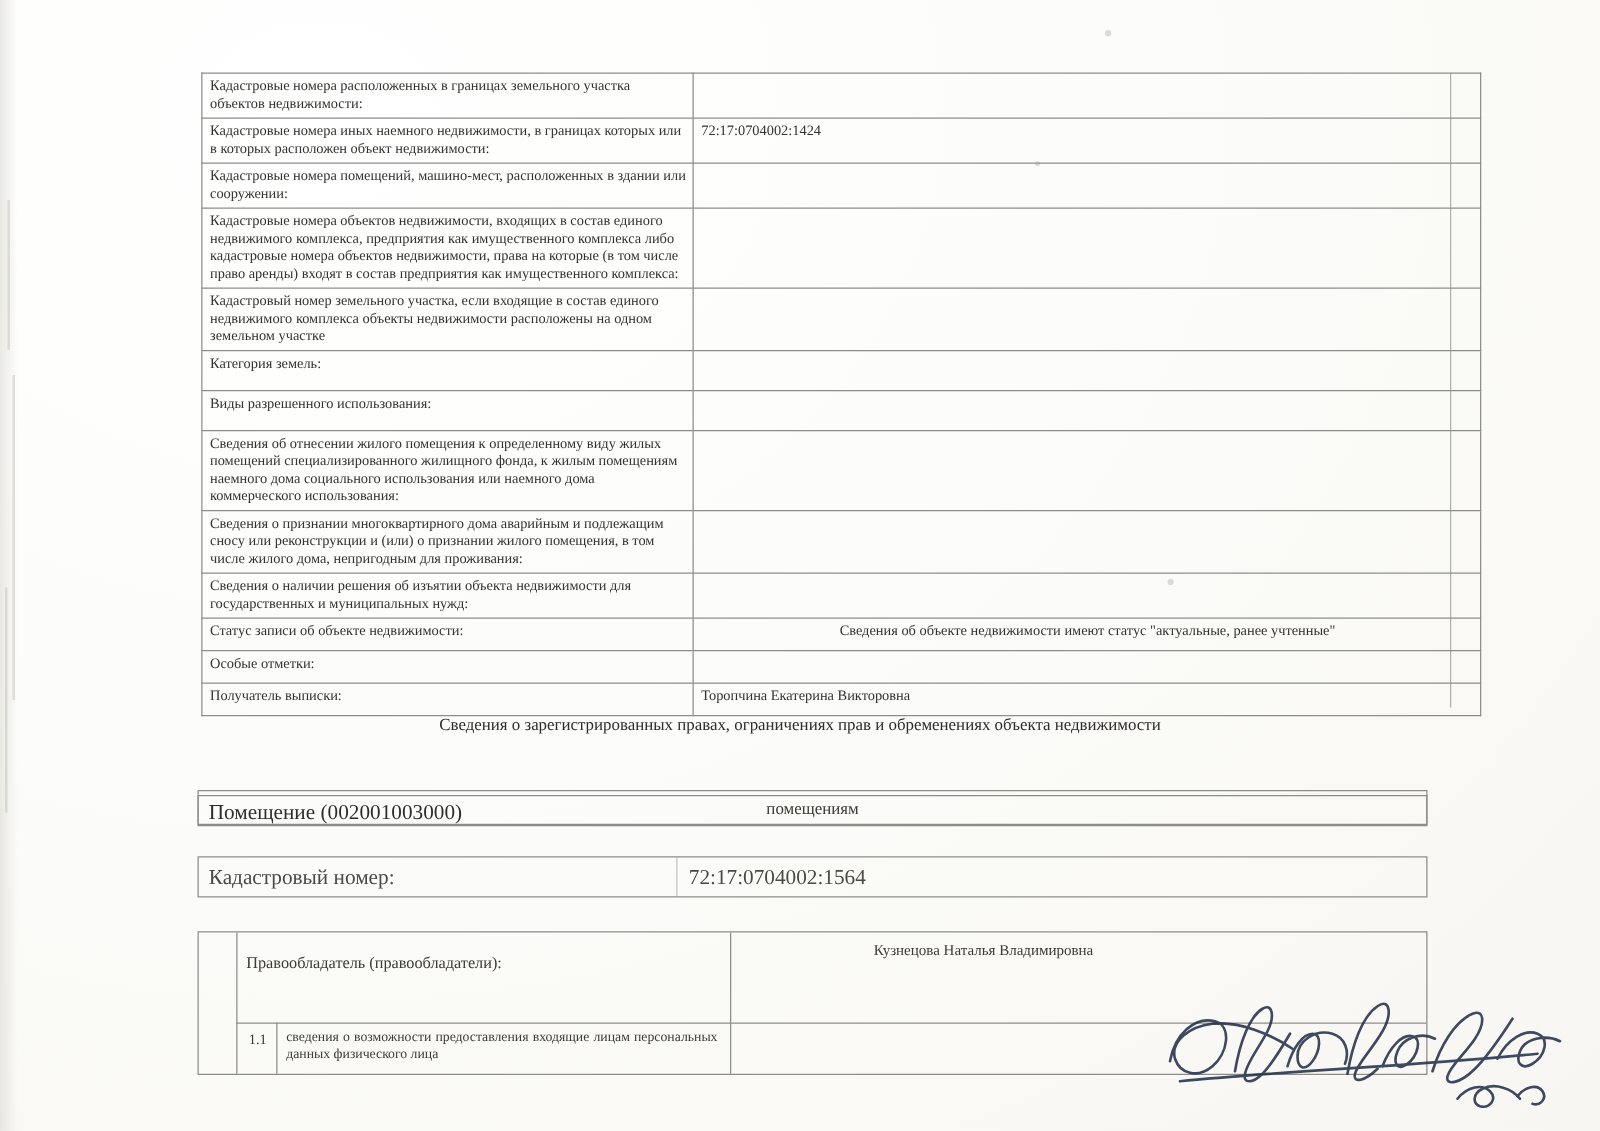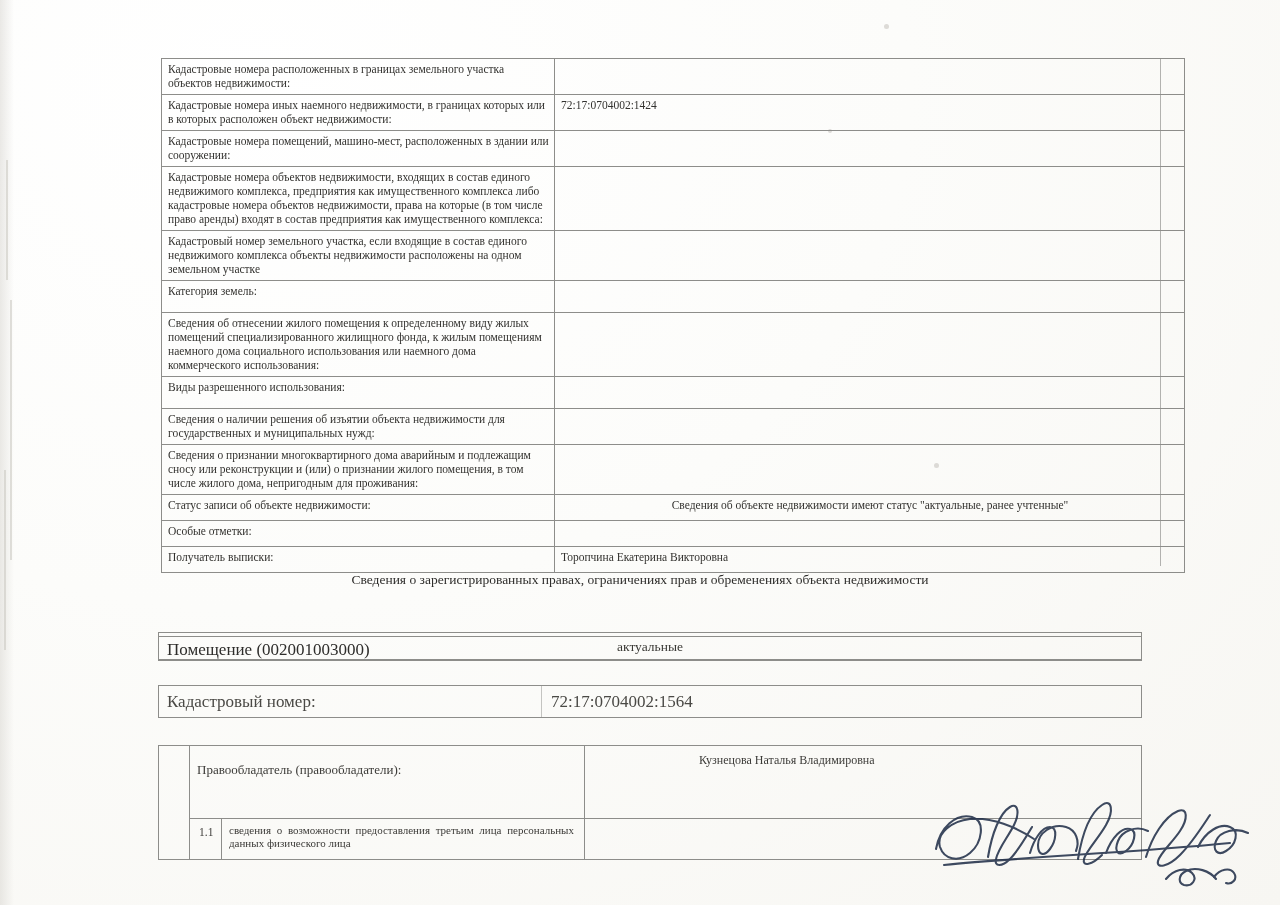--- a/index.html
+++ b/index.html
@@ -246,70 +246,70 @@
     </tr>
     <tr>
       <td class="lbl">Кадастровый номер земельного участка, если входящие в состав единого недвижимого комплекса объекты недвижимости расположены на одном земельном участке</td>
       <td class="val"></td>
     </tr>
     <tr>
       <td class="lbl" style="height:24px;">Категория земель:</td>
       <td class="val"></td>
     </tr>
     <tr>
+      <td class="lbl" style="height:24px;">Виды разрешенного использования:</td>
+      <td class="val"></td>
+    </tr>
+    <tr>
       <td class="lbl">Сведения об отнесении жилого помещения к определенному виду жилых помещений специализированного жилищного фонда, к жилым помещениям наемного дома социального использования или наемного дома коммерческого использования:</td>
       <td class="val"></td>
     </tr>
     <tr>
-      <td class="lbl" style="height:24px;">Виды разрешенного использования:</td>
+      <td class="lbl">Сведения о признании многоквартирного дома аварийным и подлежащим сносу или реконструкции и (или) о признании жилого помещения, в том числе жилого дома, непригодным для проживания:</td>
       <td class="val"></td>
     </tr>
     <tr>
       <td class="lbl">Сведения о наличии решения об изъятии объекта недвижимости для государственных и муниципальных нужд:</td>
-      <td class="val"></td>
-    </tr>
-    <tr>
-      <td class="lbl">Сведения о признании многоквартирного дома аварийным и подлежащим сносу или реконструкции и (или) о признании жилого помещения, в том числе жилого дома, непригодным для проживания:</td>
       <td class="val"></td>
     </tr>
     <tr>
       <td class="lbl" style="height:18px;">Статус записи об объекте недвижимости:</td>
       <td class="val center">Сведения об объекте недвижимости имеют статус "актуальные, ранее учтенные"</td>
     </tr>
     <tr>
       <td class="lbl" style="height:18px;">Особые отметки:</td>
       <td class="val"></td>
     </tr>
     <tr>
       <td class="lbl" style="height:18px;">Получатель выписки:</td>
       <td class="val">Торопчина Екатерина Викторовна</td>
     </tr>
   </tbody>
     </table>
 
   <div class="sect-head">Сведения о зарегистрированных правах, ограничениях прав и обременениях объекта недвижимости</div>
 
   <div class="box box-title">Помещение (002001003000)</div>
-  <div class="box box-sub">актуальные</div>
+  <div class="box box-sub">помещениям</div>
 
   <div class="cad-row">
     <div class="divider"></div>
     <div class="c-l">Кадастровый номер:</div>
     <div class="c-r">72:17:0704002:1564</div>
   </div>
 
   <div class="rights">
     <div class="v1"></div>
     <div class="v2"></div>
     <div class="v3"></div>
     <div class="h1"></div>
     <div class="owner-label">Правообладатель (правообладатели):</div>
     <div class="owner-name">Кузнецова Наталья Владимировна</div>
     <div class="sub-num">1.1</div>
-    <div class="sub-text">сведения о возможности предоставления третьим лица персональных данных физического лица</div>
+    <div class="sub-text">сведения о возможности предоставления входящие лицам персональных данных физического лица</div>
   </div>
 
   <svg class="signature" viewBox="0 0 330 110">
     <g fill="none" stroke="#1d2b46" stroke-width="2.1" stroke-linecap="round" stroke-linejoin="round" opacity="0.85">
       <path d="M6,62 C10,40 26,26 42,30 C56,34 52,56 40,66 C28,76 14,72 10,60 C6,46 22,34 40,32 C62,30 86,40 104,52"></path>
       <path d="M58,70 C62,46 70,26 80,20 C88,15 90,26 84,38 C78,50 68,62 66,72 C64,80 72,80 80,72 C88,64 96,50 102,40"></path>
       <path d="M100,66 C104,52 112,40 120,40 C128,40 126,54 120,62 C114,70 108,68 108,58 C108,46 122,36 136,40 C146,43 150,54 146,64"></path>
       <path d="M148,72 C152,48 160,26 172,18 C182,11 184,24 176,38 C168,52 156,64 154,72 C152,80 162,78 172,68"></path>
       <path d="M176,66 C182,50 192,40 200,42 C208,44 204,58 196,64 C188,70 184,64 188,54 C192,44 206,38 218,44"></path>
       <path d="M216,70 C222,50 234,30 248,24 C258,20 258,32 250,44 C242,56 230,66 228,74 C226,82 238,80 250,68 C262,56 272,40 280,28"></path>

